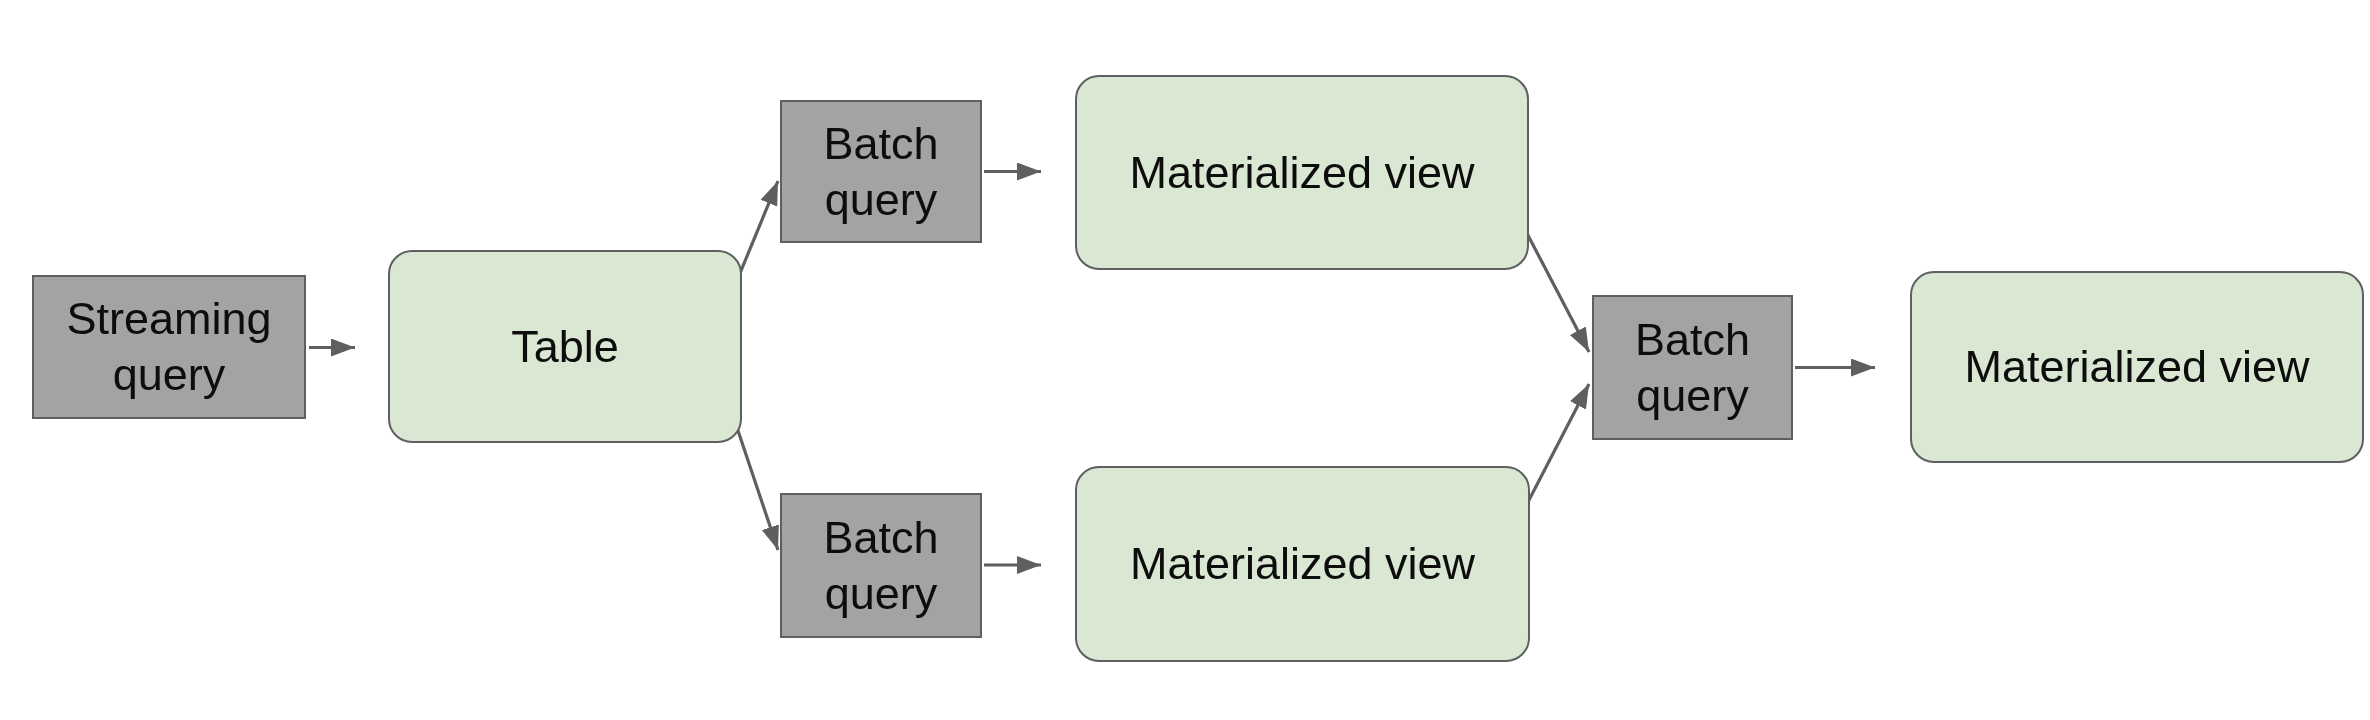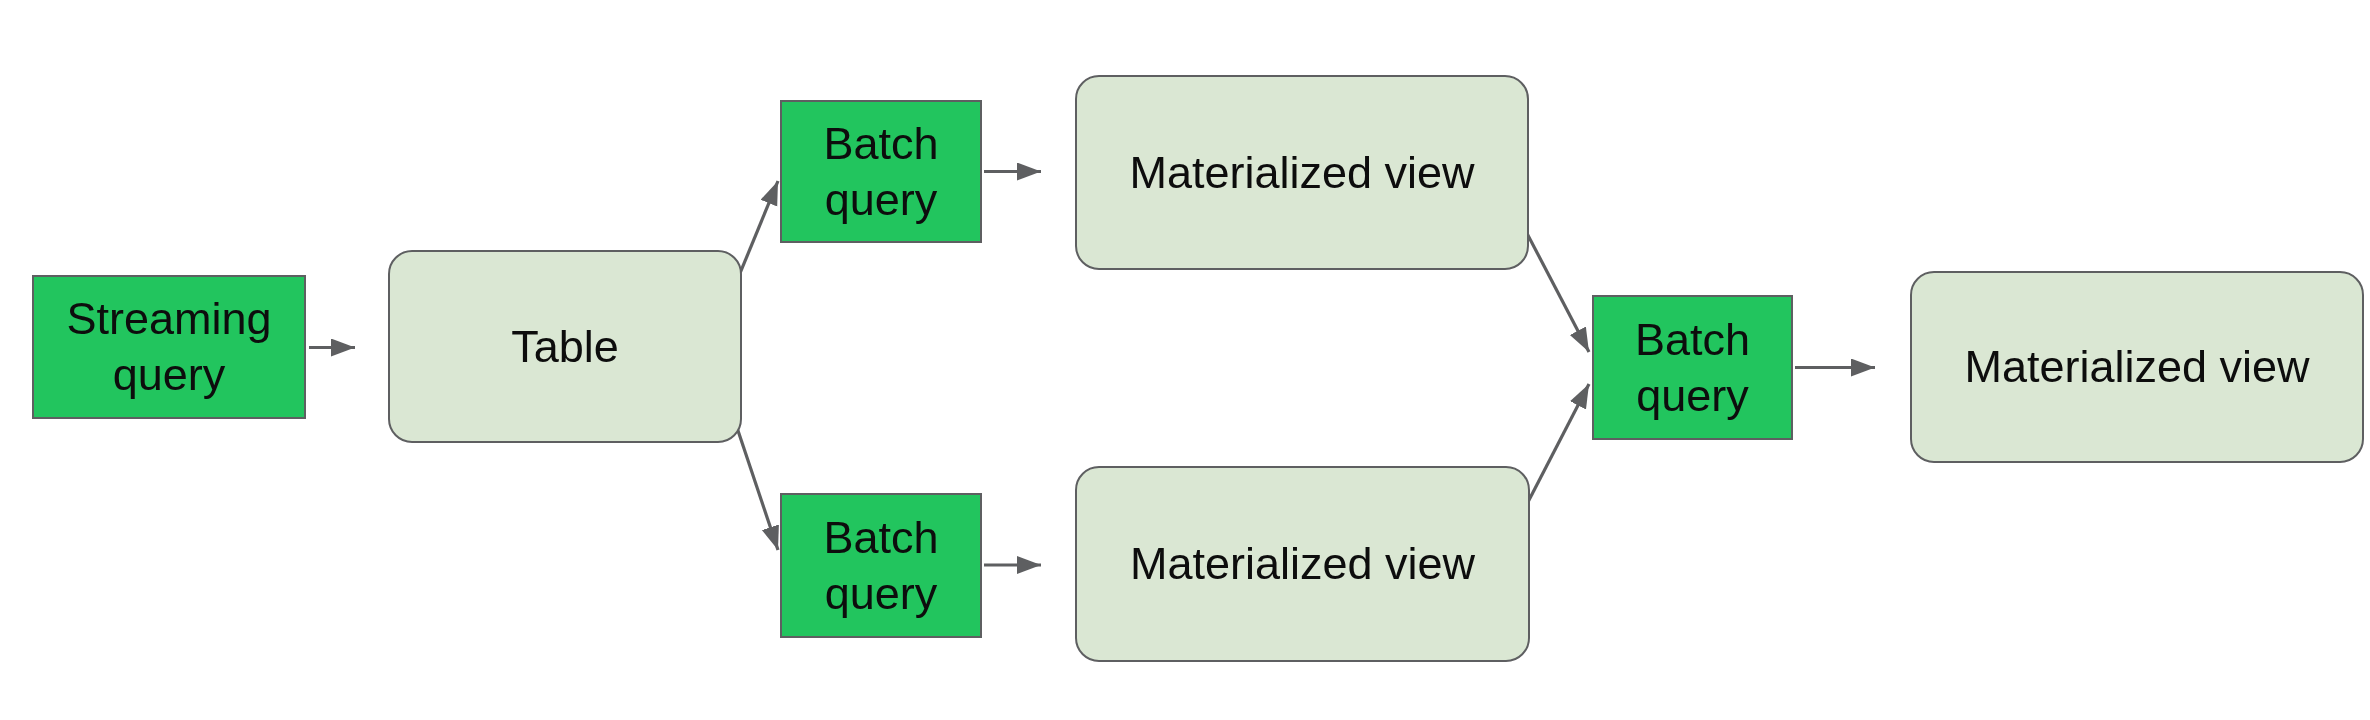--- a/index.html
+++ b/index.html
@@ -28,21 +28,21 @@
     display: flex;
     align-items: center;
     justify-content: center;
     text-align: center;
     font-size: 45px;
     line-height: 1.24;
     color: #0d0d0d;
     padding: 0 8px;
   }
   .node.query {
-    background: #22c55e;
+    background: #a3a3a3;
     border-radius: 0;
   }
   .node.entity {
     background: #dae7d3;
     border-radius: 24px;
     margin-left: 32px;
   }
 </style>
 </head>
 <body>

